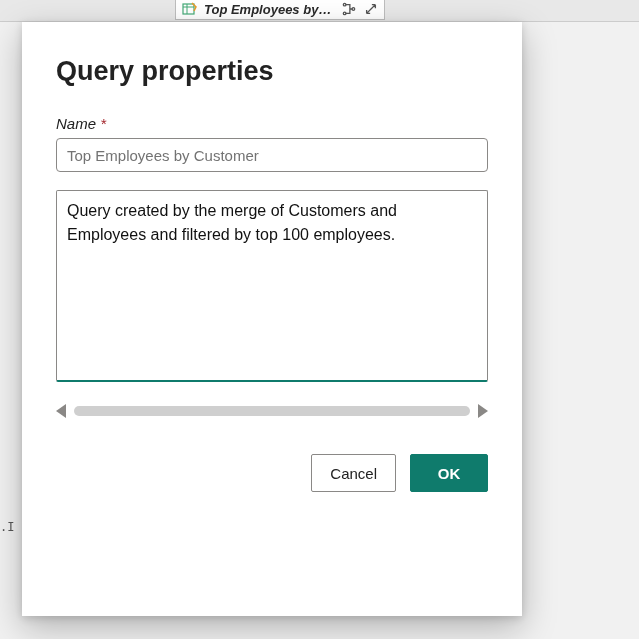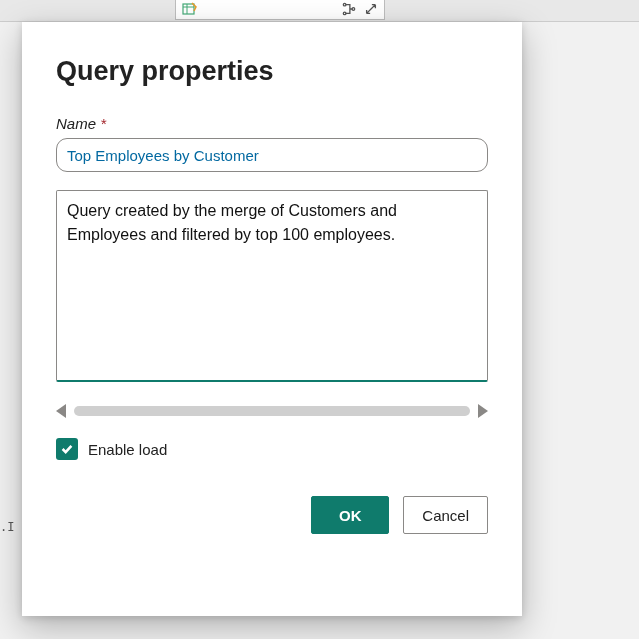--- a/index.html
+++ b/index.html
@@ -63,25 +63,25 @@
     font-size: 15px;
     color: #222;
     margin-bottom: 6px;
     font-style: italic;
   }
   .required { color: #a4262c; }
   .text-input {
     width: 100%;
     height: 34px;
     border: 1px solid #8a8886;
-    border-radius: 11px;
+    border-radius: 4px;
     padding: 0 10px;
     font-size: 15px;
     font-family: inherit;
-    color: #0369a1;
+    color: #737373;
     margin-bottom: 18px;
   }
   .textarea {
     width: 100%;
     height: 192px;
     border: 1px solid #8a8886;
     border-bottom: 2px solid #0f7b6c;
     border-radius: 2px;
     padding: 8px 10px;
     font-size: 16px;
@@ -152,20 +152,21 @@
 <div class="bg-strip"></div>
 <div class="bg-tab">
   <span class="bg-tab-icon">
     <svg viewBox="0 0 16 16">
         <rect x="1" y="3" width="11" height="10" fill="none" stroke="#4a7" stroke-width="1.2"></rect>
         <line x1="1" y1="6" x2="12" y2="6" stroke="#4a7" stroke-width="1"></line>
         <line x1="5" y1="3" x2="5" y2="13" stroke="#4a7" stroke-width="1"></line>
         <path d="M10 2 L14 6 L12 10" fill="none" stroke="#e89c2b" stroke-width="1.5"></path>
       </svg>
   </span>
+  <span class="bg-tab-text">Top Employees by…</span>
   <span class="bg-tab-right">
     <span>
         <svg viewBox="0 0 16 16">
           <circle cx="3" cy="3" r="1.5"></circle>
           <circle cx="3" cy="13" r="1.5"></circle>
           <circle cx="13" cy="8" r="1.5"></circle>
           <path d="M4 3 H9 V8 H12 M4 13 H9 V8"></path>
         </svg>
       </span>
     <span>
@@ -187,26 +188,18 @@
   <input type="text" class="text-input" value="Top Employees by Customer" style="">
 
   <textarea class="textarea" style="">Query created by the merge of Customers and Employees and filtered by top 100 employees.</textarea>
 
   <div class="scroll-row">
     <div class="scroll-arrow scroll-left"></div>
     <div class="scroll-track"></div>
     <div class="scroll-arrow scroll-right"></div>
   </div>
 
-  <div class="checkbox-row">
-    <div class="checkbox">
-      <svg viewBox="0 0 16 16">
-          <path d="M3 8 L6.5 11.5 L13 4.5"></path>
-        </svg>
-    </div>
-    <span class="checkbox-label">Enable load</span>
-  </div>
 
   <div class="button-row">
+    <button class="btn btn-secondary">Cancel</button>
     <button class="btn btn-primary">OK</button>
-    <button class="btn btn-secondary">Cancel</button>
   </div>
 </div>
 
 </body></html>

